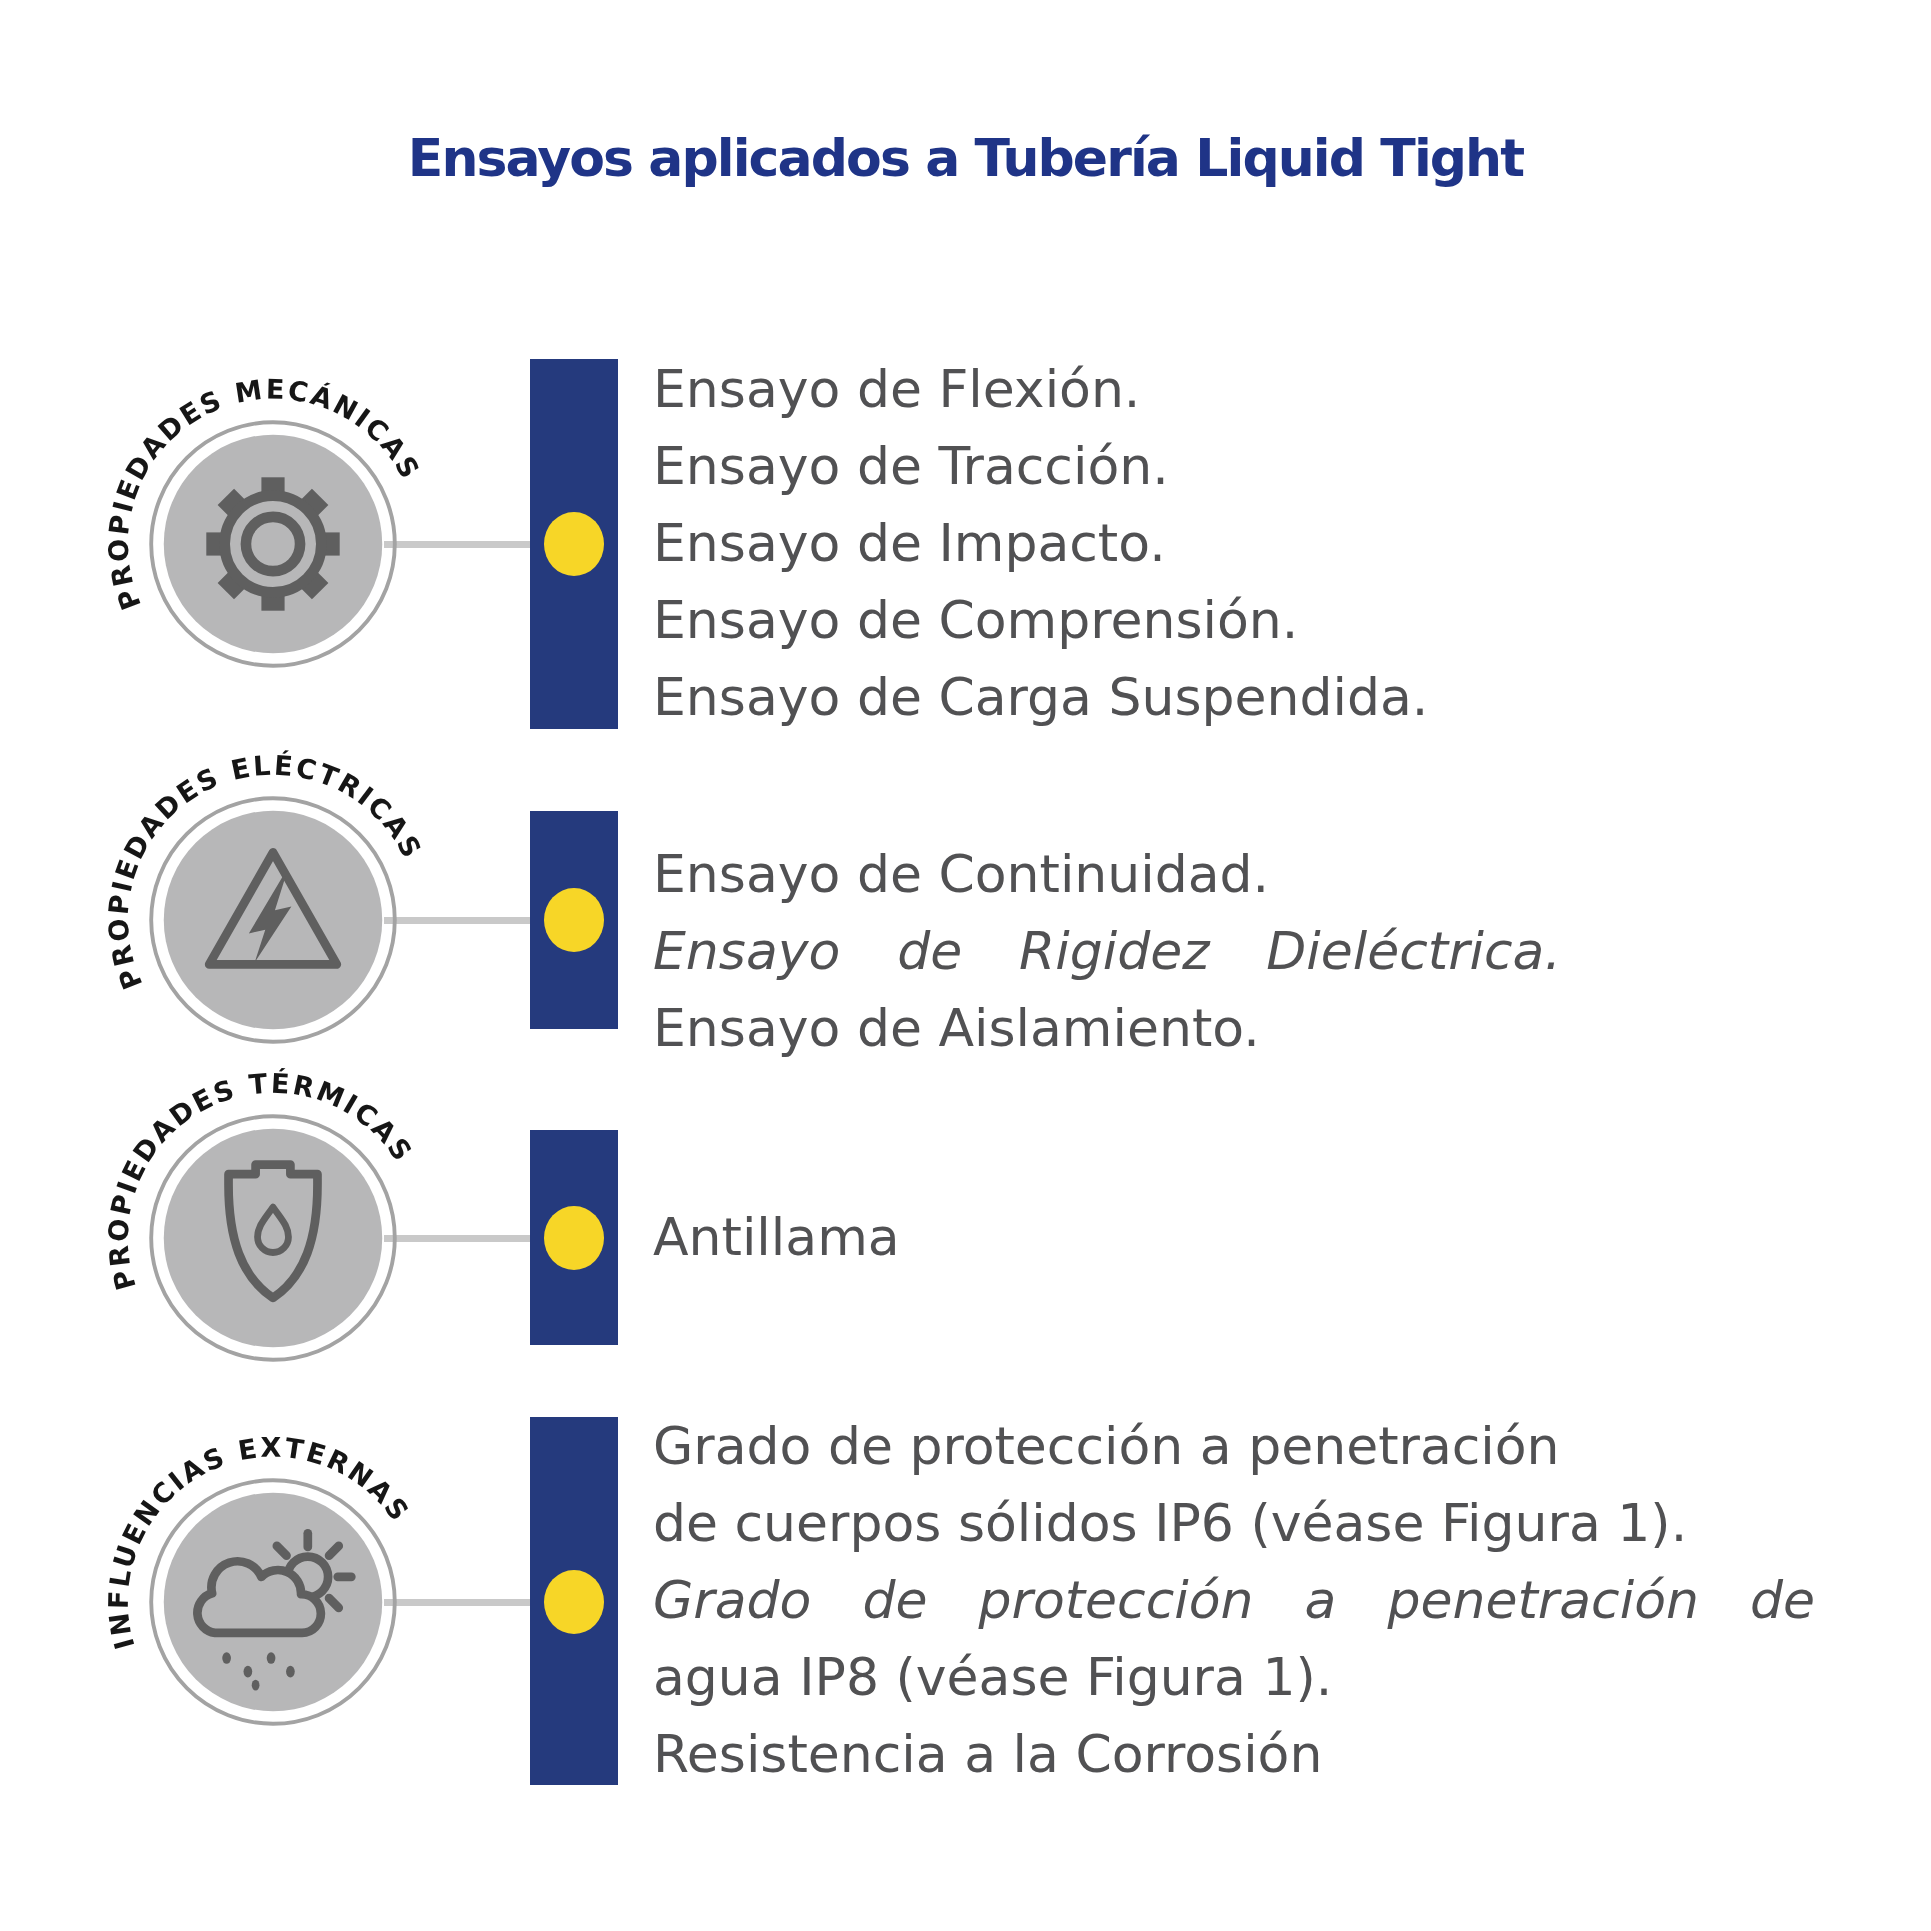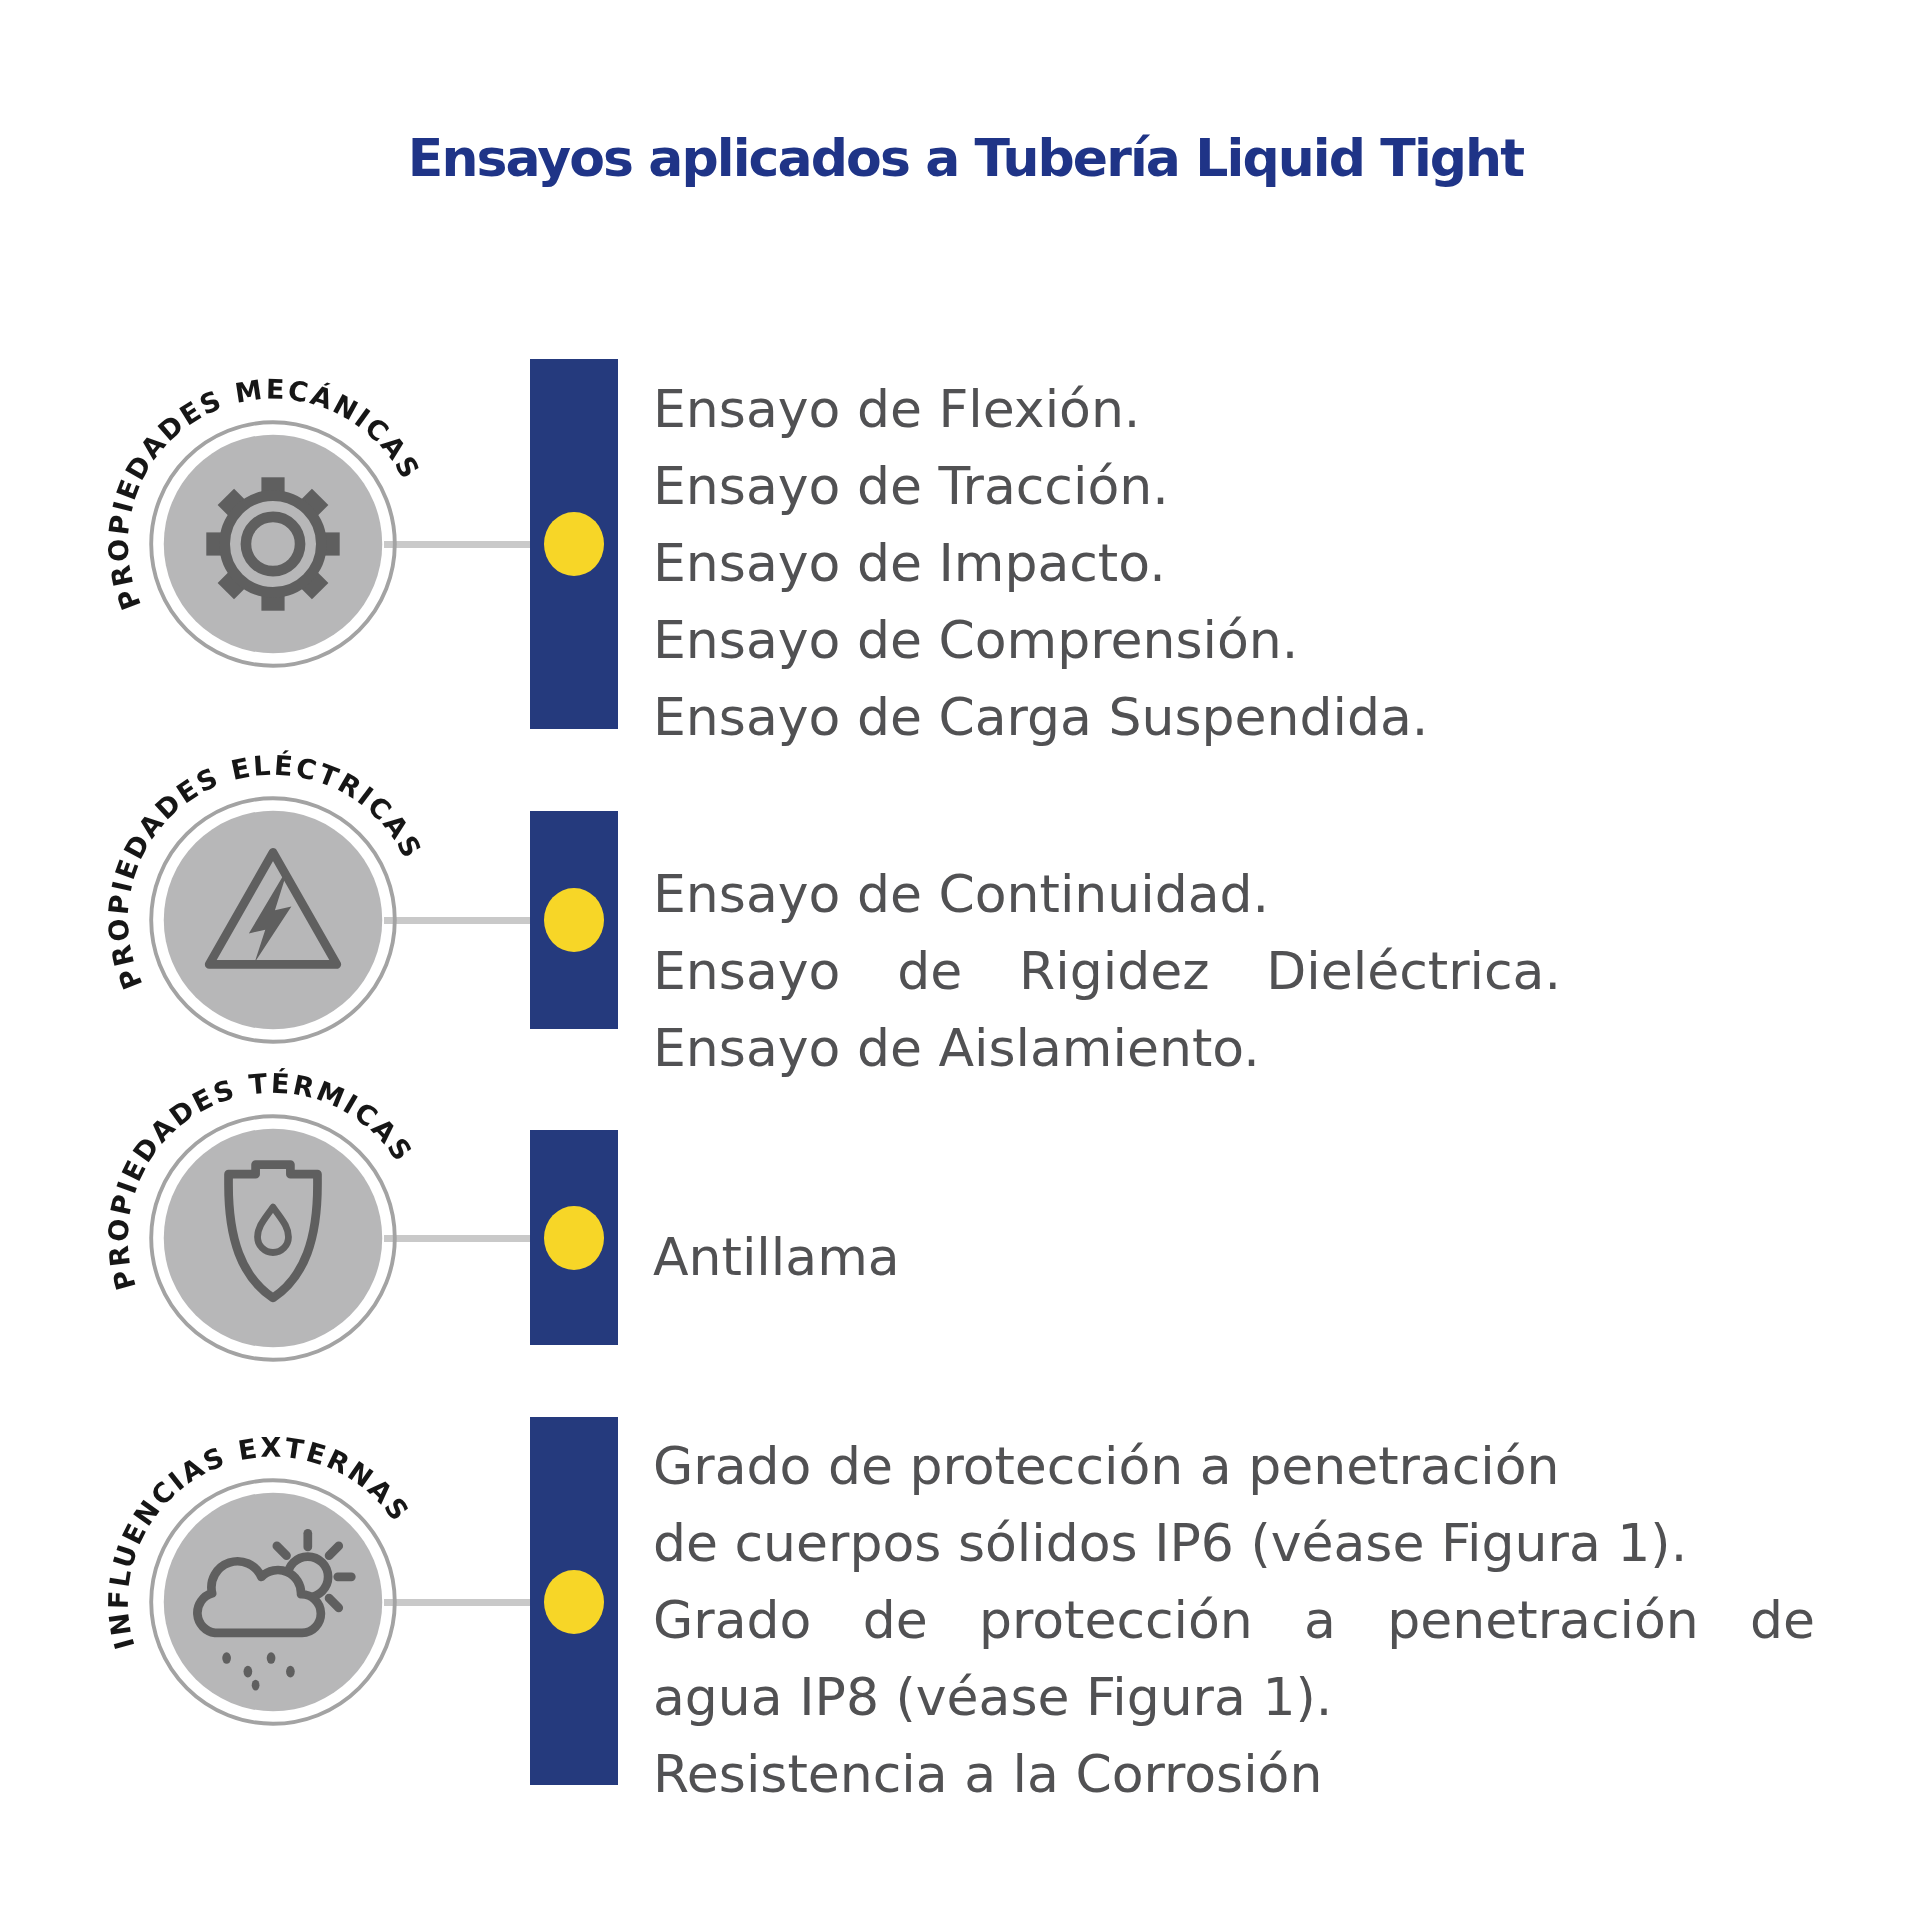--- a/index.html
+++ b/index.html
@@ -22,26 +22,26 @@
   
   .bar{position:absolute;left:530px;width:88px;background:#253a7d;}
   .bar.s1{top:359px;height:370px}
   .bar.s2{top:811px;height:218px}
   .bar.s3{top:1130px;height:215px}
   .bar.s4{top:1417px;height:368px}
   
   .dot{position:absolute;left:544px;width:60px;height:64px;border-radius:50%;background:#f7d627;}
   .dot.s1{top:512px}.dot.s2{top:888px}.dot.s3{top:1206px}.dot.s4{top:1570px}
   
-  .lines{position:absolute;left:653px;margin-top:20px;}
+  .lines{position:absolute;left:653px;}
   .lines.s1{top:351px}.lines.s2{top:836px}.lines.s3{top:1199px}.lines.s4{top:1408px}
   .line{
     font-size:52px;line-height:77px;color:#515153;white-space:nowrap;
   }
-  .line.justify{white-space:normal;text-align:justify;text-align-last:justify;}
+  .line.justify{white-space:normal;text-align:justify;text-align-last:justify;font-style:italic;}
   .line.w940{width:908px;}
   .line.w1204{width:1162px;}
 </style>
 </head>
 <body>
 
 <div class="canvas">
 
   <div class="title">Ensayos aplicados a Tubería Liquid Tight</div>
 

